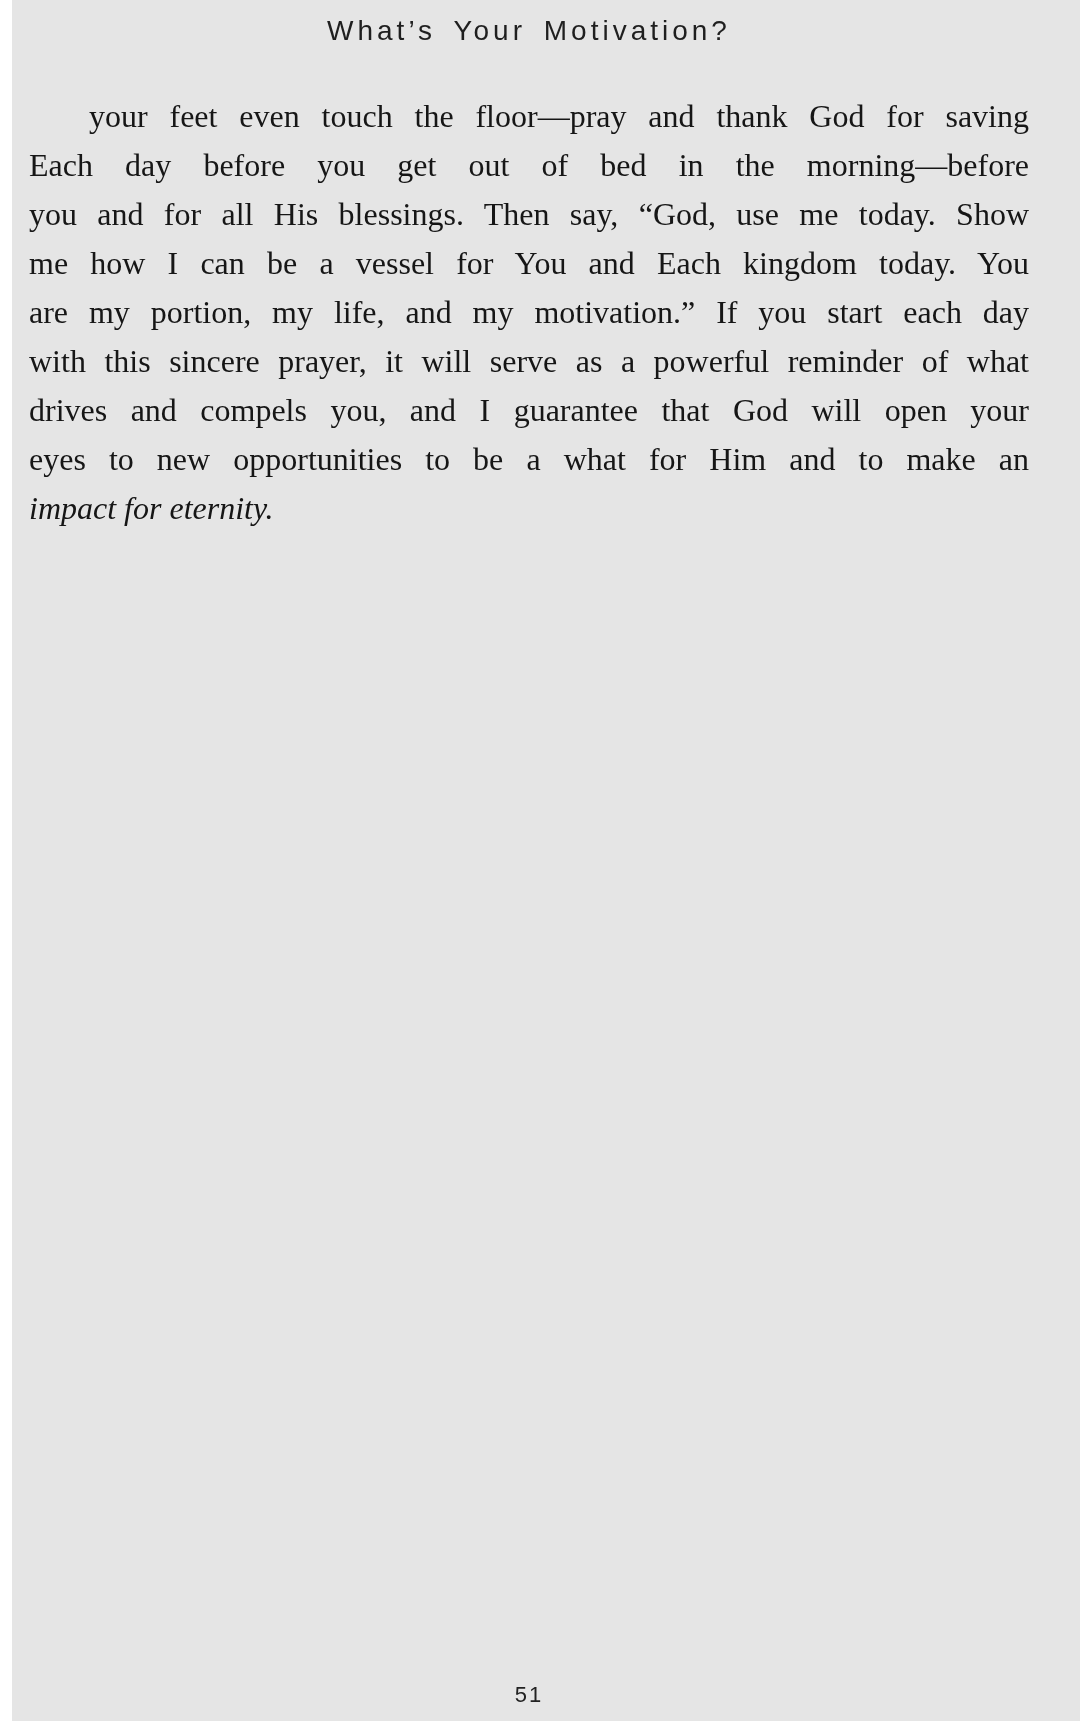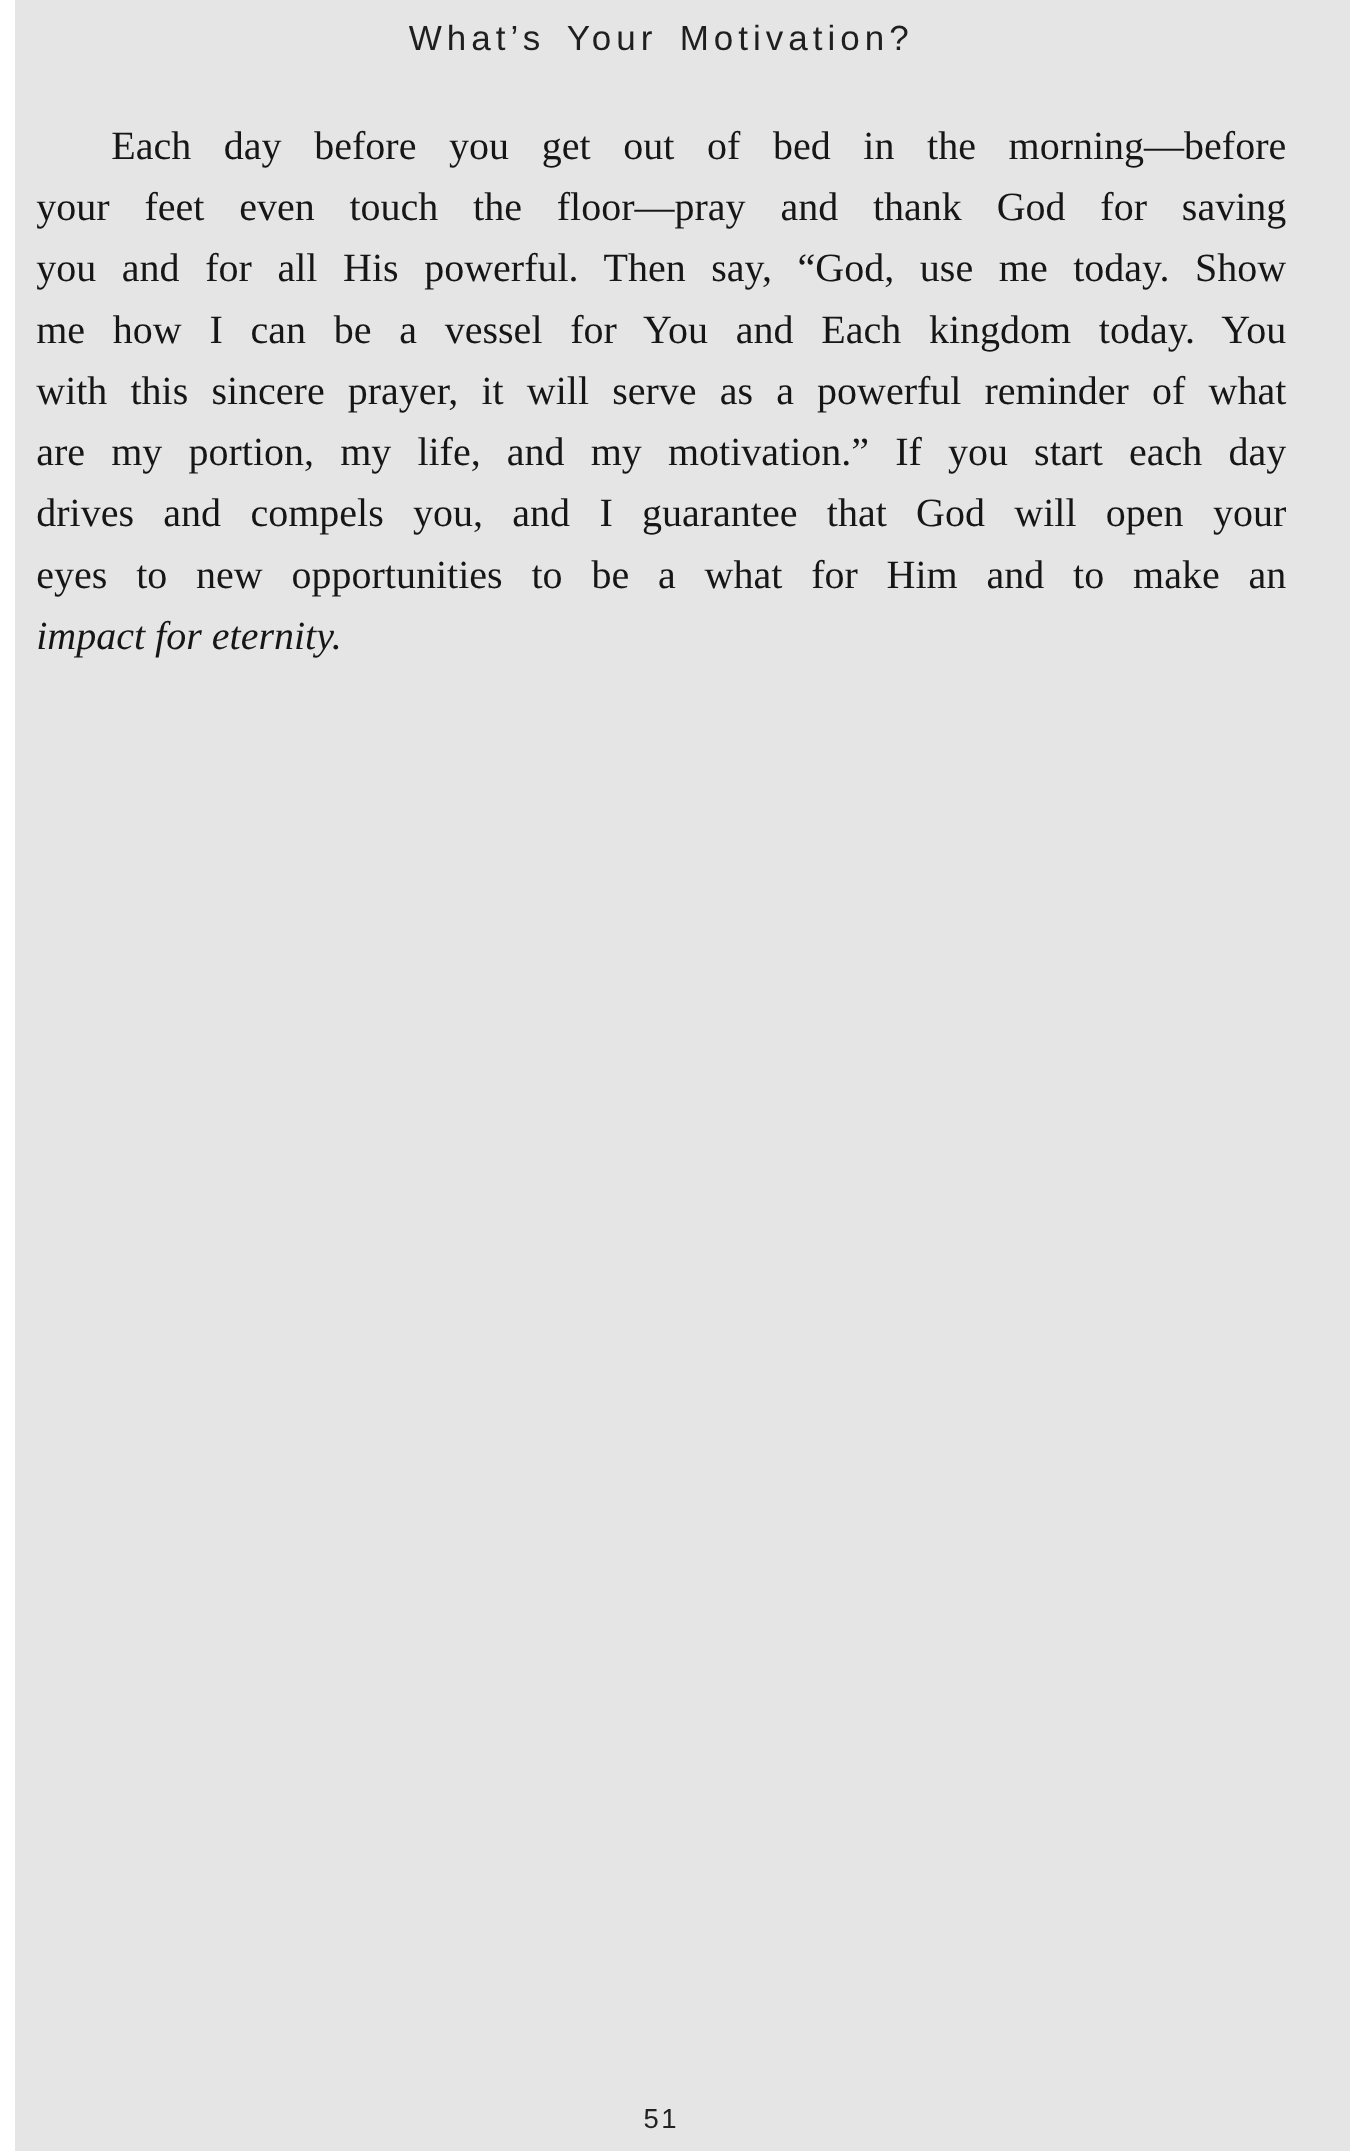--- a/index.html
+++ b/index.html
@@ -66,25 +66,25 @@
     color: #222222;
   }
 </style>
 </head>
 <body>
 
 <div class="page">
   <div class="running-head">What’s Your Motivation?</div>
 
   <div class="text-block">
+      <div class="line">your feet even touch the floor—pray and thank God for saving</div>
       <div class="line">Each day before you get out of bed in the morning—before</div>
-      <div class="line">your feet even touch the floor—pray and thank God for saving</div>
-      <div class="line">you and for all His powerful. Then say, “God, use me today. Show</div>
+      <div class="line">you and for all His blessings. Then say, “God, use me today. Show</div>
       <div class="line">me how I can be a vessel for You and Each kingdom today. You</div>
+      <div class="line">are my portion, my life, and my motivation.” If you start each day</div>
       <div class="line">with this sincere prayer, it will serve as a powerful reminder of what</div>
-      <div class="line">are my portion, my life, and my motivation.” If you start each day</div>
       <div class="line">drives and compels you, and I guarantee that God will open your</div>
       <div class="line">eyes to new opportunities to be a what for Him and to make an</div>
       <div class="line">impact for eternity.</div>
     </div>
 
   <div class="folio">51</div>
 </div>
 
 </body></html>

